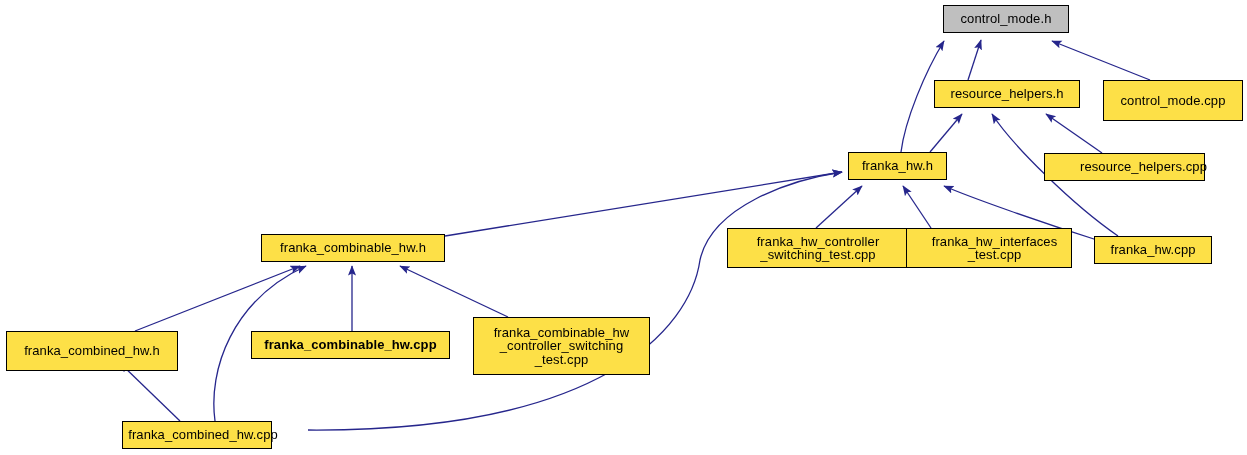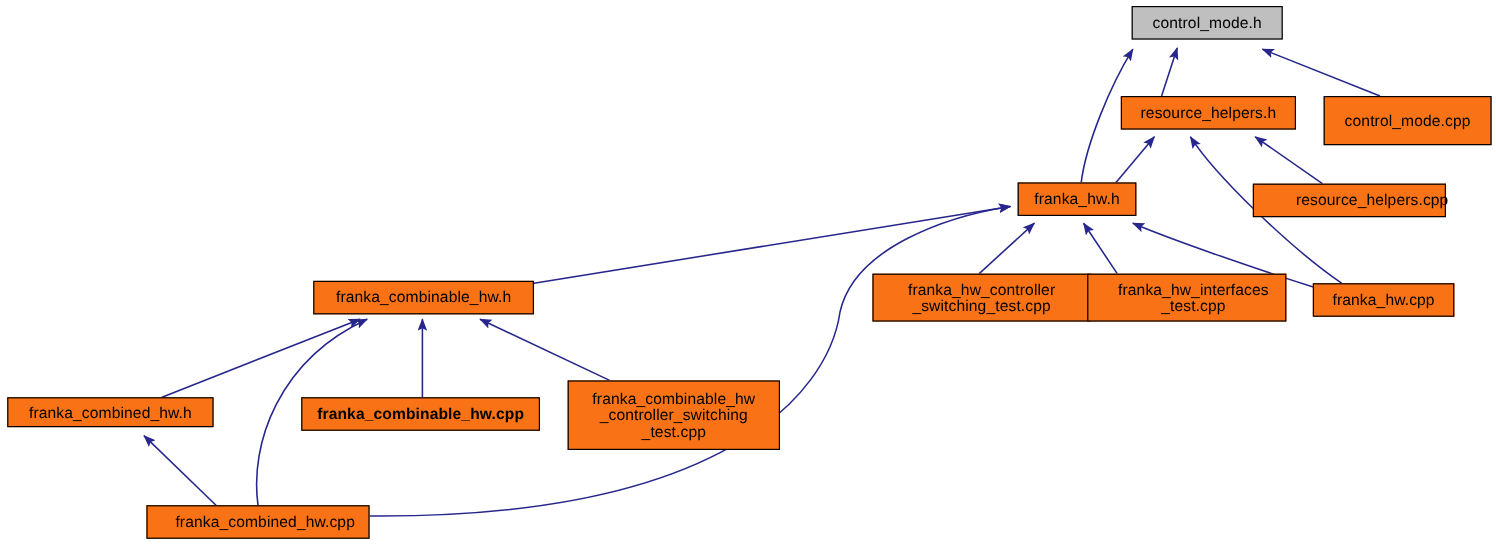--- a/index.html
+++ b/index.html
@@ -21,21 +21,21 @@
     left: 0;
     top: 0;
     width: 1247px;
     height: 455px;
     pointer-events: none;
   }
   .graph-node {
     position: absolute;
     box-sizing: border-box;
     border: 1px solid #000000;
-    background: #f97316;
+    background: #fde047;
     color: #000000;
     display: flex;
     align-items: center;
     justify-content: center;
     text-align: center;
     font-size: 13px;
     line-height: 13.5px;
     white-space: pre-line;
     letter-spacing: 0.1px;
     padding: 0 2px;
@@ -80,20 +80,20 @@
       <div class="graph-node" style="left: 934px; top: 80px; width: 146px; height: 28px;">resource_helpers.h</div>
       <div class="graph-node" style="left: 1103px; top: 80px; width: 140px; height: 41px;">control_mode.cpp</div>
       <div class="graph-node" style="left: 848px; top: 152px; width: 99px; height: 28px;">franka_hw.h</div>
       <div class="graph-node" style="left: 1044px; top: 153px; width: 161px; height: 28px; padding-left: 40px;">resource_helpers.cpp</div>
       <div class="graph-node" style="left: 261px; top: 234px; width: 184px; height: 28px;">franka_combinable_hw.h</div>
       <div class="graph-node" style="left: 727px; top: 228px; width: 182px; height: 40px;">franka_hw_controller
 _switching_test.cpp</div>
       <div class="graph-node" style="left: 906px; top: 228px; width: 166px; height: 40px; padding-left: 13px;">franka_hw_interfaces
 _test.cpp</div>
       <div class="graph-node" style="left: 1094px; top: 236px; width: 118px; height: 28px; text-align: right;">franka_hw.cpp</div>
-      <div class="graph-node" style="left: 6px; top: 331px; width: 172px; height: 25px;">franka_combined_hw.h</div>
+      <div class="graph-node" style="left: 6px; top: 331px; width: 172px; height: 40px;">franka_combined_hw.h</div>
       <div class="graph-node" style="left: 251px; top: 331px; width: 199px; height: 28px; font-weight: bold;">franka_combinable_hw.cpp</div>
       <div class="graph-node" style="left: 473px; top: 317px; width: 177px; height: 58px;">franka_combinable_hw
 _controller_switching
 _test.cpp</div>
-      <div class="graph-node" style="left: 122px; top: 421px; width: 186px; height: 28px; padding-left: 14px;">franka_combined_hw.cpp</div>
+      <div class="graph-node" style="left: 122px; top: 421px; width: 150px; height: 28px; padding-left: 14px;">franka_combined_hw.cpp</div>
     </div>
 </div>
 
 </body></html>

